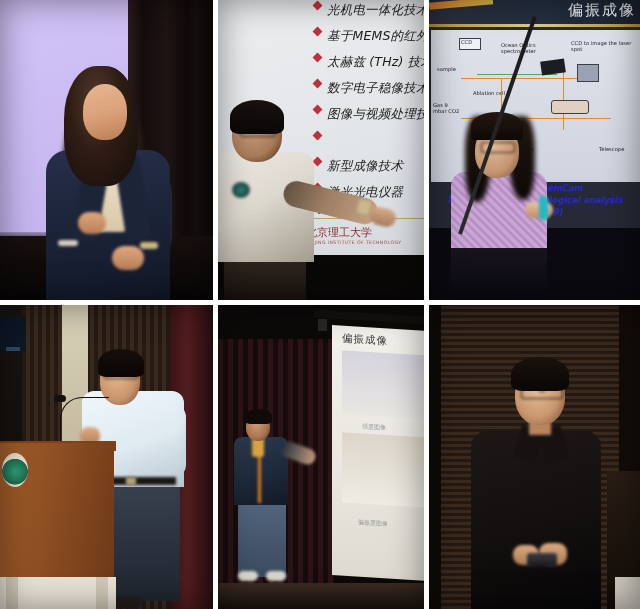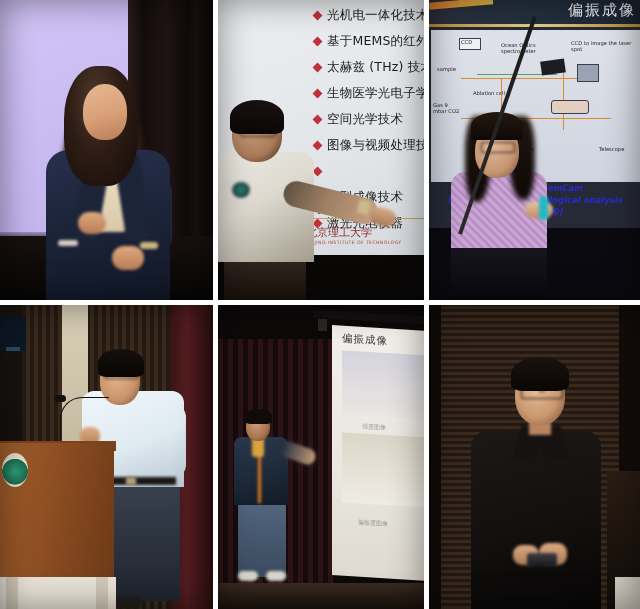--- a/index.html
+++ b/index.html
@@ -53,21 +53,21 @@
   .p1-armR{left:138px;top:176px;width:34px;height:78px;border-radius:16px;background:#1e2639;}
   .p1-watch{left:140px;top:242px;width:18px;height:7px;border-radius:3px;background:#cbb67c;}
   .p1-bracelet{left:58px;top:240px;width:20px;height:6px;border-radius:3px;background:#d8cfc2;}
 
   
   .p2-slide{left:0;top:0;width:206px;height:262px;
     background:linear-gradient(160deg,#eceef0 0%,#e2e5e8 60%,#d4d8dc 100%);}
   .p2-dark{left:0;top:255px;width:206px;height:45px;background:#0a0707;}
   .p2-rule{left:96px;top:218px;width:110px;height:1px;background:#c1a35a;}
   .bullets{position:absolute;left:96px;top:2px;width:112px;}
-  .blt{display:flex;align-items:center;height:26px;}
+  .blt{display:flex;height:26px;font-style:italic;}
   .blt .dot{width:7px;height:7px;margin-right:6px;flex:none;
     background:#c0303a;transform:rotate(45deg);}
   .blt .txt{font-size:12.5px;color:#1b1b1b;white-space:nowrap;
     font-family:"DejaVu Sans",sans-serif;letter-spacing:.2px;}
   .p2-uni{position:absolute;left:88px;top:225px;font-size:11px;color:#8e2d2d;
     font-family:"DejaVu Sans",sans-serif;}
   .p2-uni small{display:block;font-size:4.6px;color:#a34d3c;letter-spacing:.4px;}
   .p2-tiny{position:absolute;left:100px;top:210px;font-size:4px;color:#8e2d2d;letter-spacing:1px;}
   .p2-head{left:14px;top:108px;width:50px;height:54px;border-radius:46%;
     background:radial-gradient(ellipse at 40% 34%,#caa080 0%,#a87a57 60%,#3a2218 100%);}
@@ -270,25 +270,21 @@
       <div class="blt">
           <span class="dot"></span>
           <span class="txt">基于MEMS的红外成像</span>
         </div>
       <div class="blt">
           <span class="dot"></span>
           <span class="txt">太赫兹 (THz) 技术</span>
         </div>
       <div class="blt">
           <span class="dot"></span>
-          <span class="txt">生物医学光电子学</span>
-        </div>
-      <div class="blt">
-          <span class="dot"></span>
-          <span class="txt">空间光学技术</span>
+          <span class="txt">数字电子稳像技术</span>
         </div>
       <div class="blt">
           <span class="dot"></span>
           <span class="txt">图像与视频处理技术</span>
         </div>
       <div class="blt">
           <span class="dot"></span>
         </div>
       <div class="blt">
           <span class="dot"></span>

